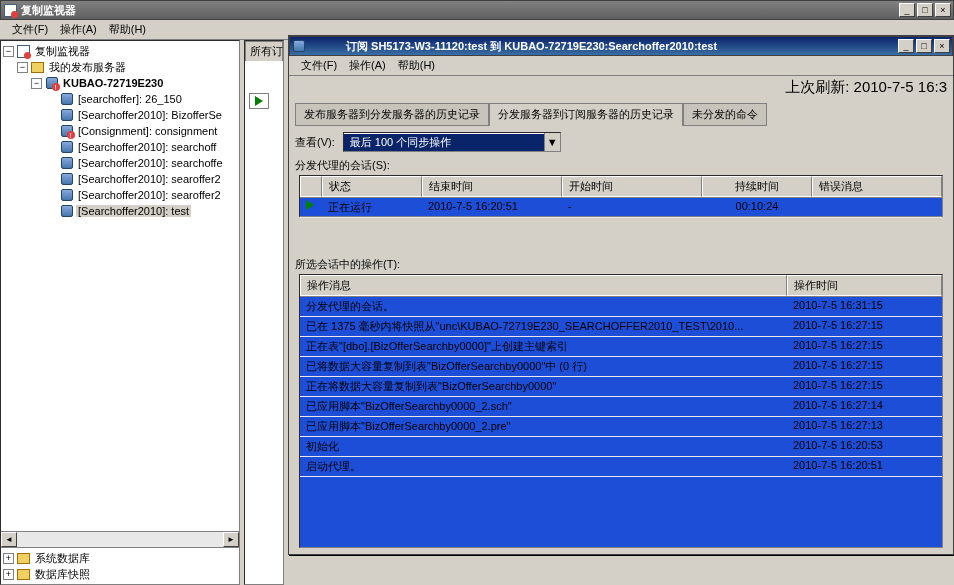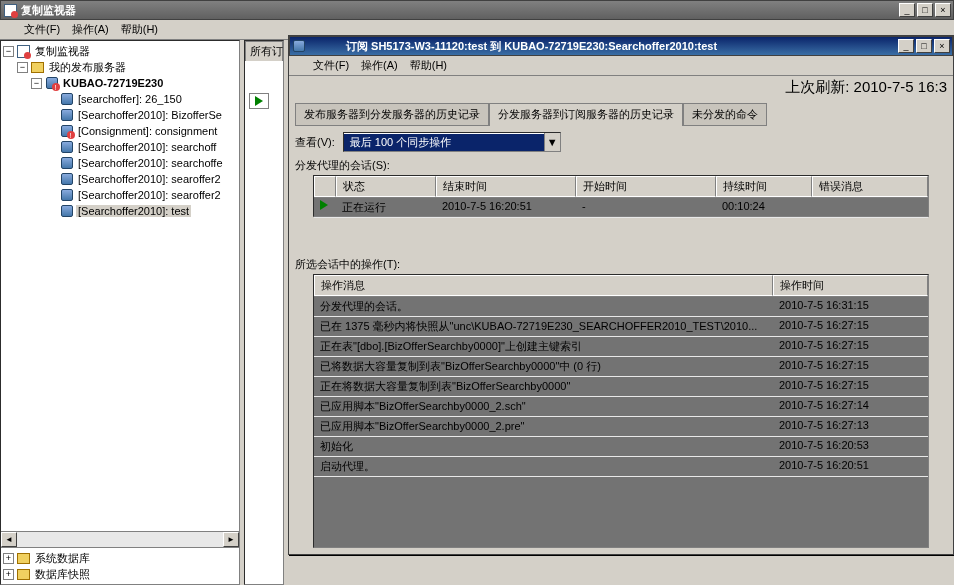--- a/index.html
+++ b/index.html
@@ -7,21 +7,21 @@
 
 
 .main-window { width: 100%; height: 100%; display: flex; flex-direction: column; }
 .titlebar { background: linear-gradient(#808080, #606060); color: #fff; height: 20px; display: flex; align-items: center; padding: 0 2px; border: 1px solid #404040; }
 .titlebar-blue { background: linear-gradient(#0a246a, #3a6ea5); color: #fff; gap: 36px; }
 .titlebar .icon { width: 14px; height: 14px; margin-right: 4px; display: inline-flex; align-items: center; justify-content: center; }
 .titlebar .title { flex: 1; font-weight: bold; font-size: 11px; }
 .winbtns { display: flex; gap: 2px; }
 .winbtn { width: 16px; height: 14px; background: #d4d0c8; border: 1px solid #fff; border-right-color: #404040; border-bottom-color: #404040; display: flex; align-items: center; justify-content: center; font-size: 9px; cursor: pointer; color: #000; }
 
-.menubar { background: #d4d0c8; height: 20px; display: flex; align-items: center; padding: 0 18px; border-bottom: 1px solid #808080; }
+.menubar { background: #d4d0c8; height: 20px; display: flex; align-items: center; padding: 0 6px; border-bottom: 1px solid #808080; }
 .menuitem { padding: 2px 6px; cursor: pointer; }
 
 .main-body { flex: 1; display: flex; overflow: hidden; }
 
 
 .left-pane { width: 240px; background: #fff; border: 1px inset #808080; overflow-y: auto; overflow-x: auto; position: relative; display: flex; flex-direction: column; }
 .tree { padding: 2px; flex: 1; overflow: hidden; }
 .tree-row { display: flex; align-items: center; height: 16px; white-space: nowrap; padding: 0; }
 .expander { width: 11px; height: 11px; border: 1px solid #808080; display: inline-flex; align-items: center; justify-content: center; font-size: 9px; line-height: 1; margin-right: 2px; cursor: pointer; background: #fff; color:#000; }
 .spacer { display: inline-block; }
@@ -53,36 +53,36 @@
 .tab.inactive { background: #c8c4bc; border-bottom: 1px solid #808080; }
 .tab.active { background: #d4d0c8; z-index: 2; }
 
 .view-row { display: flex; align-items: center; padding: 6px; gap: 8px; }
 .combo { display: inline-flex; align-items: center; border: 1px inset #808080; background: #fff; height: 20px; }
 .combo .sel { background: #0a246a; color: #fff; padding: 1px 6px; width: 200px; }
 .combo .dd { width: 16px; background: #d4d0c8; border-left: 1px solid #808080; display:flex; align-items:center; justify-content:center; height:100%; cursor:pointer; }
 
 .section-label { padding: 0 6px 2px 6px; }
 
-.grid { border: 1px inset #808080; background: #737373; margin: 0 24px; }
+.grid { border: 1px inset #808080; background: #1d4ed8; margin: 0 10px; }
 .grid-header { display: flex; background: #d4d0c8; border-bottom: 1px solid #808080; }
 .gh { border-right: 1px solid #808080; border-bottom: 1px solid #fff; border-top: 1px solid #fff; border-left: 1px solid #fff; padding: 2px 6px; font-size: 11px; box-sizing: border-box; overflow: hidden; white-space: nowrap; }
 .grid-body .grow { display: flex; border-bottom: 1px solid #e8e8e8; }
 .gc { padding: 2px 6px; overflow: hidden; white-space: nowrap; box-sizing: border-box; }
 .sess-grid { height: 42px; }
 .sess-grid .grid-body { height: 20px; }
 
 .ops-grid { flex:1; margin-bottom: 6px; display:flex; flex-direction:column; }
 .ops-grid .grid-body { overflow-y: auto; flex:1; }
 
 .c-icon { width: 22px; }
 .c-status { width: 100px; }
 .c-start { width: 140px; }
 .c-end { width: 140px; }
-.c-dur { width: 96px; text-align: left; }
+.c-dur { width: 110px; text-align: center; }
 .c-err { flex:1; }
 .c-opmsg { flex:1; }
 .c-optime { width: 155px; }
 
 .play-icon { width:0; height:0; border-left:8px solid #008000; border-top:5px solid transparent; border-bottom:5px solid transparent; display:inline-block; }
 .ico-folder { width:13px; height:11px; background:#f0d060; border:1px solid #a07000; }
 .ico-db { width:12px; height:12px; border-radius:2px; background: linear-gradient(#8ad, #47a); border:1px solid #246; }
 .ico-dbwarn { position:relative; width:12px; height:12px; border-radius:2px; background: linear-gradient(#8ad, #47a); border:1px solid #246; }
 .ico-dbwarn:after { content:"!"; position:absolute; right:-3px; bottom:-3px; width:8px; height:8px; background:#e04040; color:#fff; font-size:7px; border-radius:50%; display:flex; align-items:center; justify-content:center; }
 .ico-rep { width:13px; height:13px; background:#fff; border:1px solid #406080; position:relative; }

